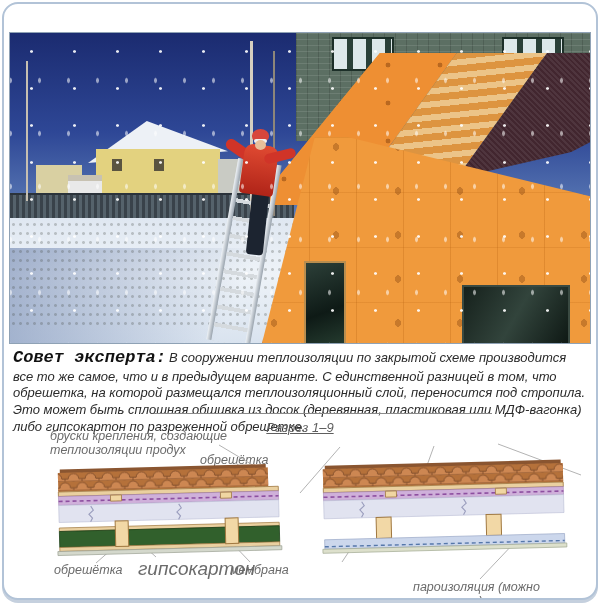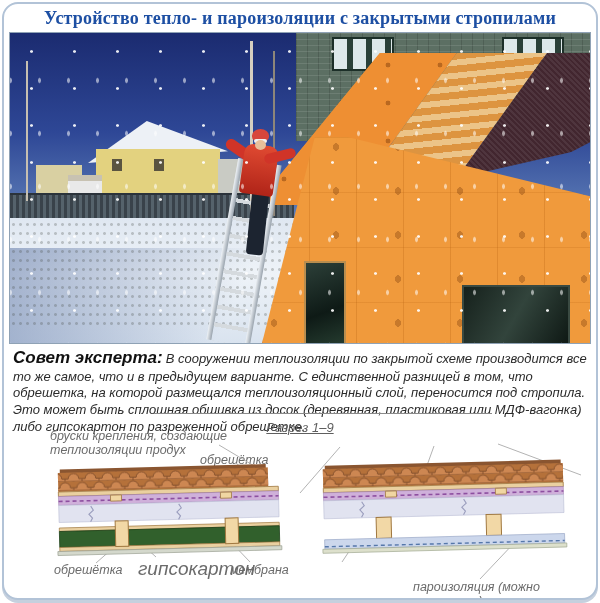--- a/index.html
+++ b/index.html
@@ -71,21 +71,21 @@
   .hat{left:30px;top:0;width:17px;height:13px;background:#d8463c;border-radius:50% 50% 40% 40%;}
   .hat:after{content:"";position:absolute;left:2px;bottom:-1px;width:13px;height:4px;background:#f2f2f2;border-radius:2px;}
   .face{left:33px;top:11px;width:11px;height:10px;background:#e8c09a;border-radius:50%;}
   .flakes{inset:0;
     background-image:radial-gradient(rgba(255,255,255,.9) 1px,transparent 2px),
       radial-gradient(rgba(255,255,255,.55) 1px,transparent 1.8px);
     background-size:43px 37px,29px 53px;background-position:0 0,15px 21px;}
   
   .advice{position:absolute;left:9px;top:343px;width:576px;font-style:italic;
     font-size:13px;line-height:1.28;color:#2a2a2a;}
-  .advice-label{font-weight:bold;font-size:17px;color:#111;padding-right:3px;}
+  .advice-label{font-weight:bold;font-size:17px;color:#111;padding-right:3px;font-family:Liberation Mono, monospace;}
   .separator{position:absolute;left:150px;top:409px;width:338px;border-bottom:1px solid #8a8a8a;}
   
   .diagram{position:absolute;left:0;top:413px;width:100%;height:184px;}
   .dlabel{position:absolute;font-style:italic;font-size:12.5px;color:#6b6b6b;line-height:1.15;}
   .section-title{position:absolute;left:0;top:3px;width:100%;text-align:center;font-style:italic;
     font-size:13px;color:#5f5f5f;text-decoration:underline;}
   .lbl-bruski{left:46px;top:12px;width:200px;}
   .lbl-obr-top{left:196px;top:36px;}
   .lbl-membrana{left:330px;top:16px;}
   .lbl-obr-bot{left:50px;top:146px;}
@@ -96,21 +96,20 @@
   .leaders{position:absolute;inset:0;pointer-events:none;}
   .xsec{position:absolute;}
   .xsec.left{left:45px;top:44px;}
   .xsec.right{left:310px;top:40px;}
 </style>
 </head>
 <body>
 
 <div class="frame">
 
-  <div class="title">Устройство тепло- и пароизоляции с закрытыми стропилами</div>
 
   <div class="photo">
     <div class="sky"></div>
     <div class="bg-roof"></div>
     <div class="bg-body">
       <div class="bg-win" style="left:16px"></div>
       <div class="bg-win" style="left:58px"></div>
     </div>
     <div class="bg-wing"></div>
     <div class="bg-house2"></div>

